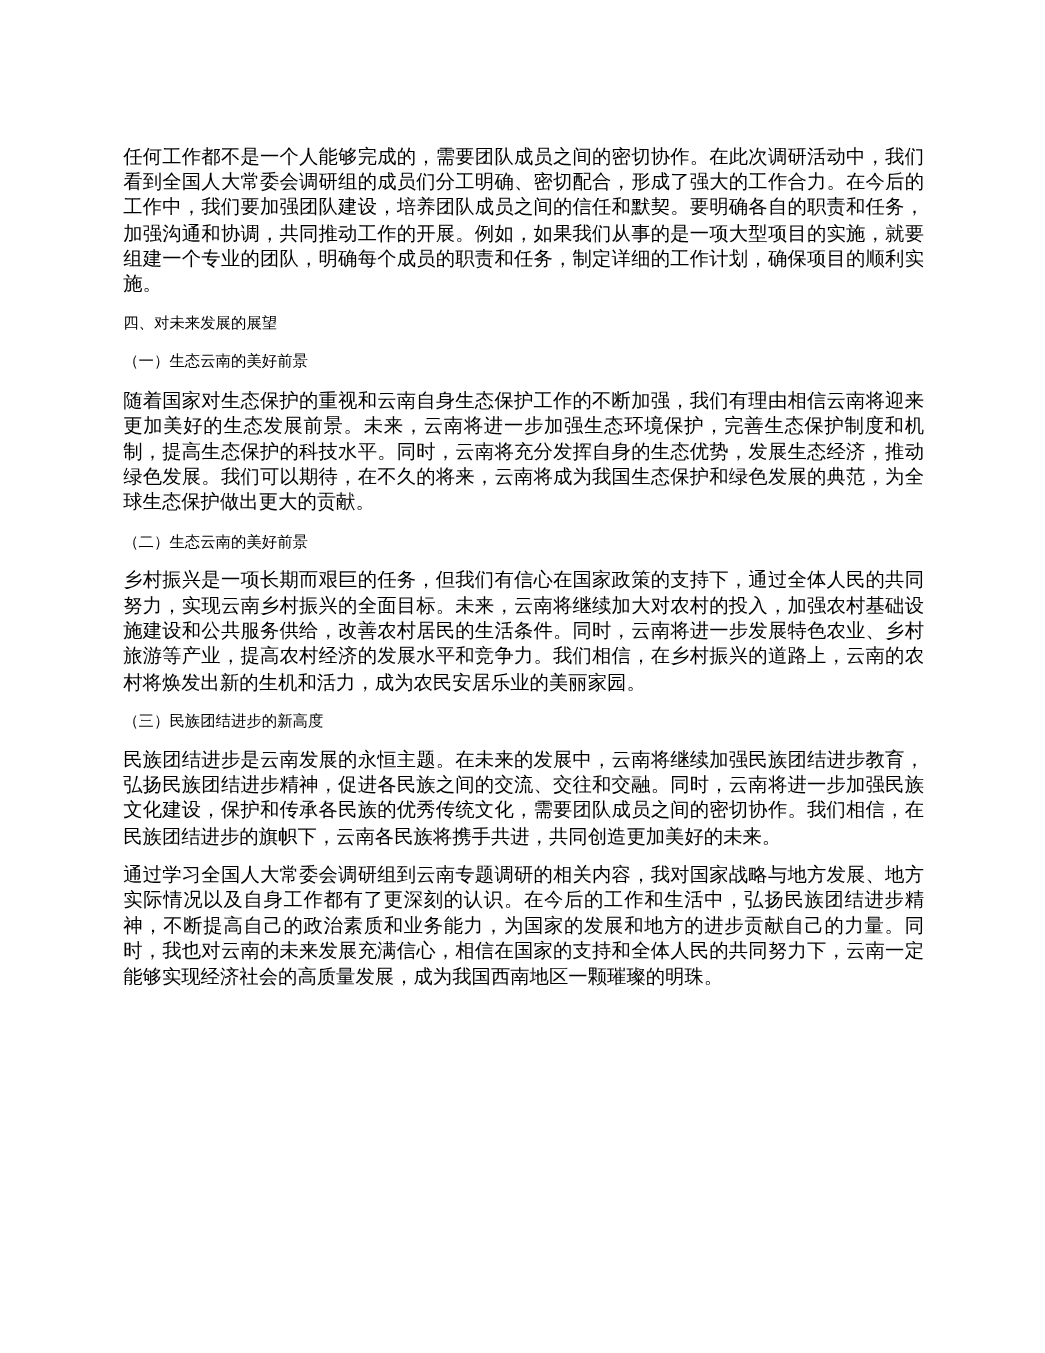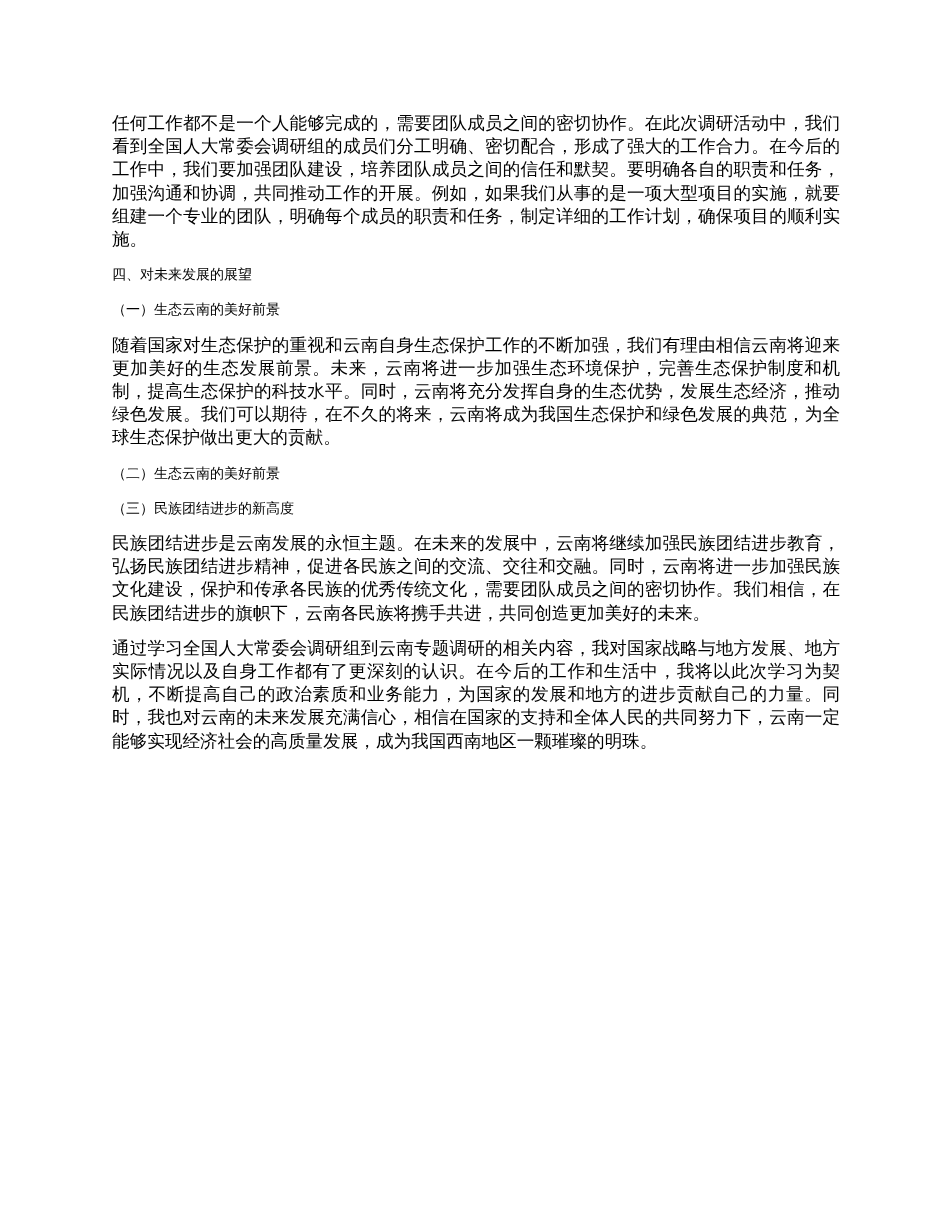--- a/index.html
+++ b/index.html
@@ -11,21 +11,21 @@
       width: 950px;
       height: 1230px;
       position: relative;
       overflow: hidden;
       font-family: "DejaVu Sans", "Liberation Sans", sans-serif;
       color: #000000;
     }
     .page {
       position: absolute;
       left: 112px;
-      top: 112px;
+      top: 132px;
       width: 728px;
     }
     .para {
       font-size: 17.6px;
       line-height: 23.2px;
       margin: 0 0 12px 0;
       text-align: justify;
       text-justify: inter-character;
       word-break: break-all;
       letter-spacing: 0px;
@@ -38,16 +38,17 @@
   </style>
 </head>
 <body>
 
 <div class="page">
   <p class="para">任何工作都不是一个人能够完成的，需要团队成员之间的密切协作。在此次调研活动中，我们看到全国人大常委会调研组的成员们分工明确、密切配合，形成了强大的工作合力。在今后的工作中，我们要加强团队建设，培养团队成员之间的信任和默契。要明确各自的职责和任务，加强沟通和协调，共同推动工作的开展。例如，如果我们从事的是一项大型项目的实施，就要组建一个专业的团队，明确每个成员的职责和任务，制定详细的工作计划，确保项目的顺利实施。</p>
   <p class="heading">四、对未来发展的展望</p>
   <p class="heading">（一）生态云南的美好前景</p>
   <p class="para">随着国家对生态保护的重视和云南自身生态保护工作的不断加强，我们有理由相信云南将迎来更加美好的生态发展前景。未来，云南将进一步加强生态环境保护，完善生态保护制度和机制，提高生态保护的科技水平。同时，云南将充分发挥自身的生态优势，发展生态经济，推动绿色发展。我们可以期待，在不久的将来，云南将成为我国生态保护和绿色发展的典范，为全球生态保护做出更大的贡献。</p>
   <p class="heading">（二）生态云南的美好前景</p>
+  <p class="para">乡村振兴是一项长期而艰巨的任务，但我们有信心在国家政策的支持下，通过全体人民的共同努力，实现云南乡村振兴的全面目标。未来，云南将继续加大对农村的投入，加强农村基础设施建设和公共服务供给，改善农村居民的生活条件。同时，云南将进一步发展特色农业、乡村旅游等产业，提高农村经济的发展水平和竞争力。我们相信，在乡村振兴的道路上，云南的农村将焕发出新的生机和活力，成为农民安居乐业的美丽家园。</p>
   <p class="heading">（三）民族团结进步的新高度</p>
   <p class="para">民族团结进步是云南发展的永恒主题。在未来的发展中，云南将继续加强民族团结进步教育，弘扬民族团结进步精神，促进各民族之间的交流、交往和交融。同时，云南将进一步加强民族文化建设，保护和传承各民族的优秀传统文化，需要团队成员之间的密切协作。我们相信，在民族团结进步的旗帜下，云南各民族将携手共进，共同创造更加美好的未来。</p>
-  <p class="para">通过学习全国人大常委会调研组到云南专题调研的相关内容，我对国家战略与地方发展、地方实际情况以及自身工作都有了更深刻的认识。在今后的工作和生活中，我将以此次学习为契机，不断提高自己的政治素质和业务能力，为国家的发展和地方的进步贡献自己的力量。同时，我也对云南的未来发展充满信心，相信在国家的支持和全体人民的共同努力下，云南一定能够实现经济社会的高质量发展，成为我国西南地区一颗璀璨的明珠。</p>
+  <p class="para">通过学习全国人大常委会调研组到云南专题调研的相关内容，我对国家战略与地方发展、地方实际情况以及自身工作都有了更深刻的认识。在今后的工作和生活中，弘扬民族团结进步精神，不断提高自己的政治素质和业务能力，为国家的发展和地方的进步贡献自己的力量。同时，我也对云南的未来发展充满信心，相信在国家的支持和全体人民的共同努力下，云南一定能够实现经济社会的高质量发展，成为我国西南地区一颗璀璨的明珠。</p>
 </div>
 
 </body></html>

